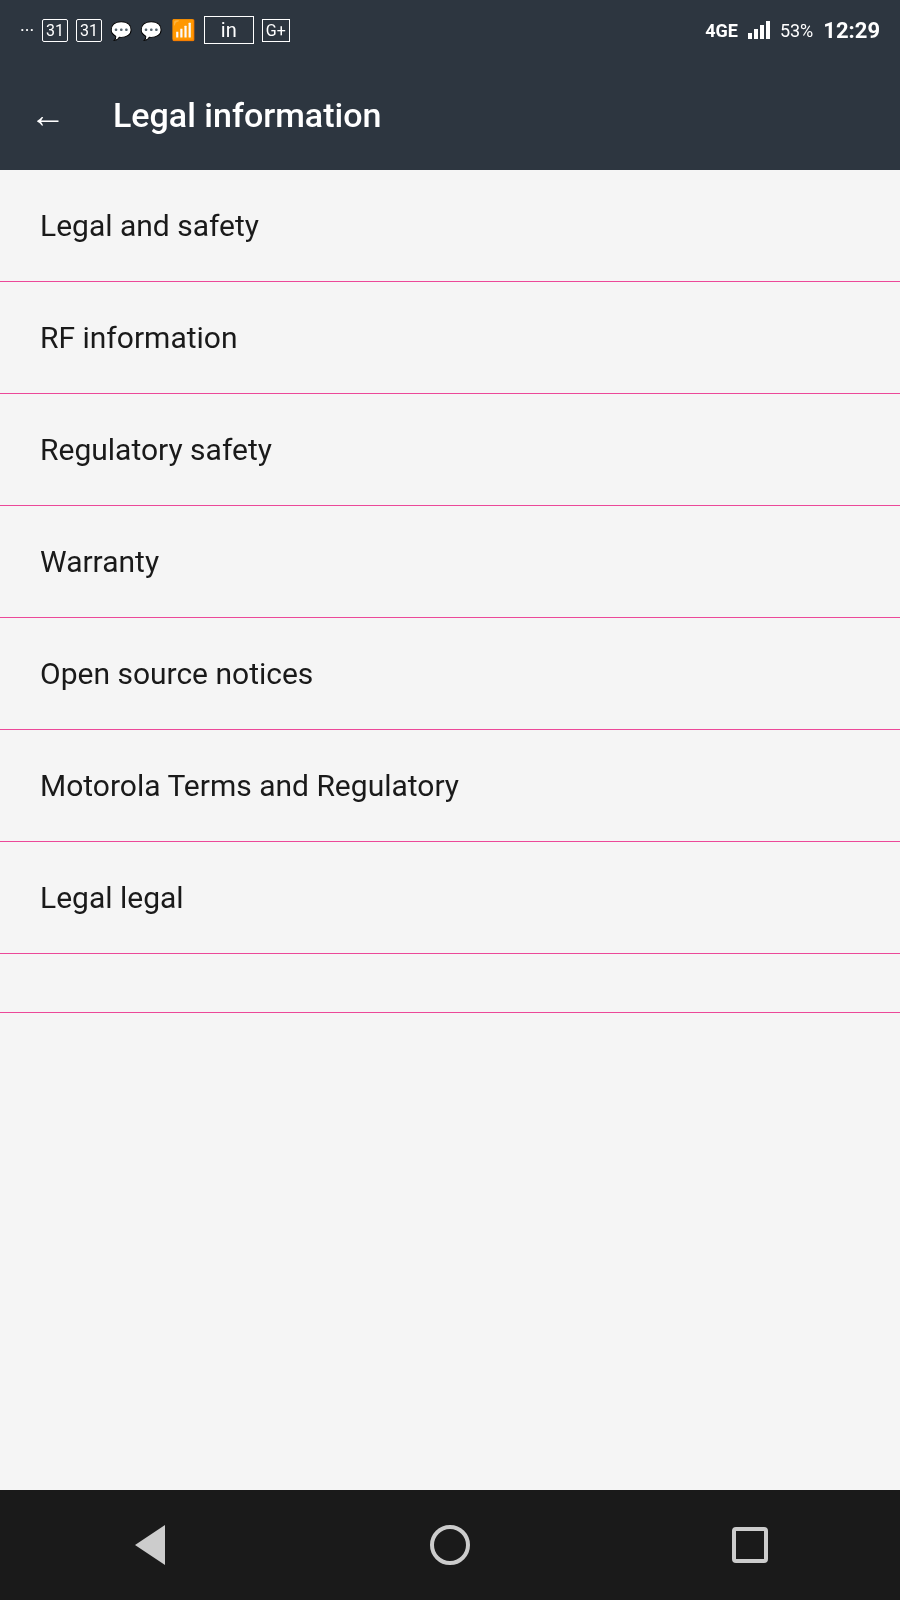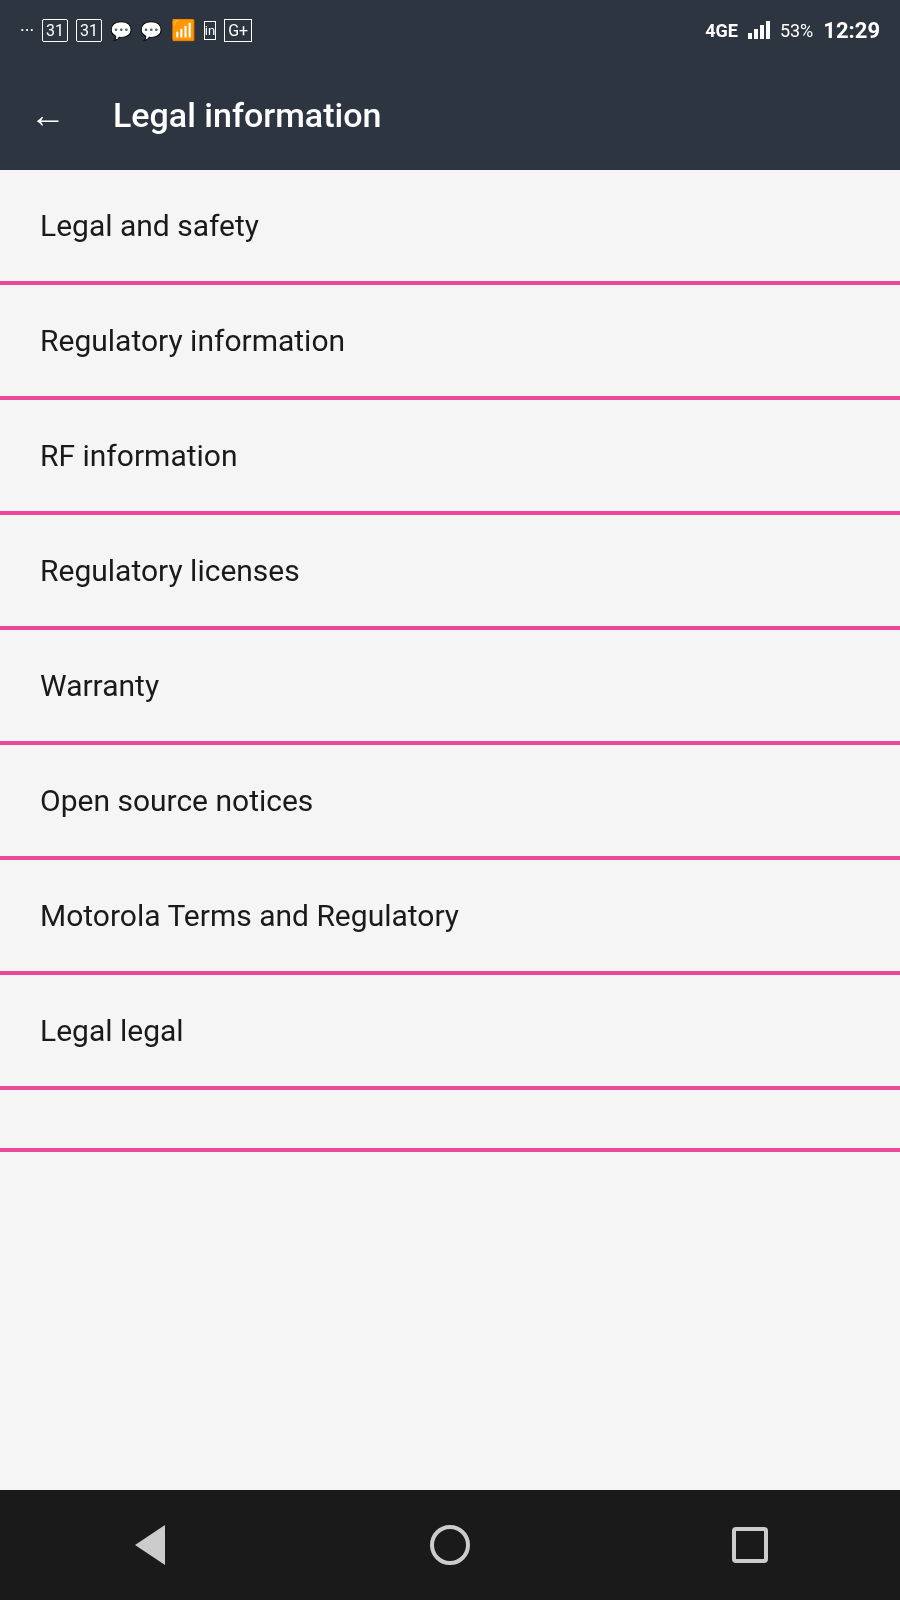--- a/index.html
+++ b/index.html
@@ -82,21 +82,21 @@
     
     .content {
       flex: 1;
       background: #f5f5f5;
       overflow-y: auto;
     }
 
     .menu-item {
       background: #f5f5f5;
       padding: 38px 40px;
-      border-bottom: 4px solid #ec4899;
+      border-bottom: 1px solid #ec4899;
       cursor: pointer;
       display: flex;
       align-items: center;
     }
 
     .menu-item-text {
       font-size: 30px;
       color: #1a1a1a;
       font-weight: 400;
     }
@@ -160,21 +160,21 @@
 <body>
 
 <div class="status-bar">
   <div class="status-bar-left">
     <span class="status-icon">···</span>
     <span class="status-icon" style="font-size:16px; border:1px solid #fff; padding:1px 3px; border-radius:2px;">31</span>
     <span class="status-icon" style="font-size:16px; border:1px solid #fff; padding:1px 3px; border-radius:2px;">31</span>
     <span class="status-icon">💬</span>
     <span class="status-icon">💬</span>
     <span class="status-icon" style="font-size:20px;">📶</span>
-    <span class="status-icon" style="font-size:13px; border:1px solid #fff; padding:1px 0;">in</span>
+    <span class="status-icon" style="font-size:20px; border:1px solid #fff; padding:1px 16px;">in</span>
     <span class="status-icon" style="font-size:16px; border:1px solid #fff; padding:1px 3px;">G+</span>
   </div>
   <div class="status-bar-right">
     <span class="status-icon" style="font-size:18px; font-weight:bold;">4GE</span>
     <div class="signal-bars">
       <div class="signal-bar" style="height:6px;"></div>
       <div class="signal-bar" style="height:10px;"></div>
       <div class="signal-bar" style="height:14px;"></div>
       <div class="signal-bar" style="height:18px;"></div>
     </div>
@@ -189,30 +189,27 @@
   </div>
   <span class="toolbar-title">Legal information</span>
 </div>
 
 <div class="content">
 
   <div class="menu-item">
     <span class="menu-item-text">Legal and safety</span>
   </div>
 
-  <div class="menu-item">
-    <span class="menu-item-text">Regulatory information</span>
-  </div>
 
   <div class="menu-item">
     <span class="menu-item-text">RF information</span>
   </div>
 
   <div class="menu-item">
-    <span class="menu-item-text">Regulatory licenses</span>
+    <span class="menu-item-text">Regulatory safety</span>
   </div>
 
 
   <div class="menu-item">
     <span class="menu-item-text">Warranty</span>
   </div>
 
   <div class="menu-item">
     <span class="menu-item-text">Open source notices</span>
   </div>

